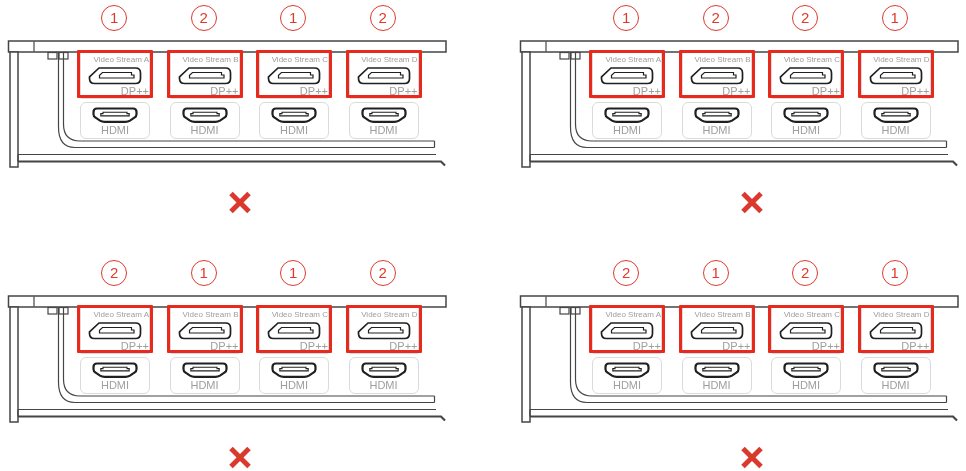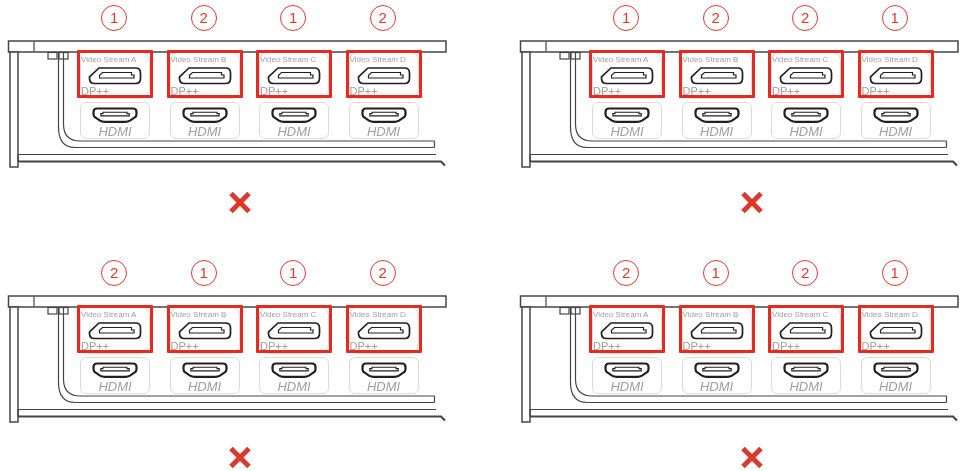--- a/index.html
+++ b/index.html
@@ -15,36 +15,36 @@
     border:1.8px solid var(--red); border-radius:50%;
     color:var(--red); font-size:15px; line-height:24px; text-align:center;
     box-sizing:content-box; background:#fff;
   }
 
   .cols { position:absolute; left:0; top:0; }
   .col  { position:absolute; top:51px; width:70px; }
 
   .dp-card {
     position:relative; box-sizing:border-box; height:48px;
-    background:#fff; border:1px solid #dbdbdb; border-radius:10px; text-align:left;
+    background:#fff; border:1px solid #dbdbdb; border-radius:2px; text-align:right;
   }
   .red-frame {
     position:absolute; top:-2px; bottom:0px; left:-4px; right:-4px;
     border:3px solid var(--framered); border-radius:1px; pointer-events:none;
   }
   .stream-label { font-size:8px; color:var(--muted); margin-top:3px; white-space:nowrap; }
   .dp-svg  { display:block; margin:3px auto 0; }
   .dp-label { font-size:11px; color:var(--muted); margin-top:0; }
 
   .hdmi-card {
     box-sizing:border-box; margin-top:3px; height:37px;
     background:#fff; border:1px solid #dbdbdb; border-radius:6px; text-align:center;
   }
   .hdmi-svg { display:block; margin:4px auto 0; }
-  .hdmi-label { font-size:13px; color:var(--muted); margin-top:0;font-style:italic; }
+  .hdmi-label { font-size:11px; color:var(--muted); margin-top:0; }
 
   .xwrap { position:absolute; left:228px; top:191px; width:24px; height:23px; }
 </style>
 </head>
 <body>
 
 <div id="canvas">
     <div class="panel" style="left: 0px; top: 0px;">
     <svg class="chassis" width="460" height="175" viewBox="0 0 460 175">
       <g fill="#ffffff" stroke="var(--line)" stroke-width="1.5">

